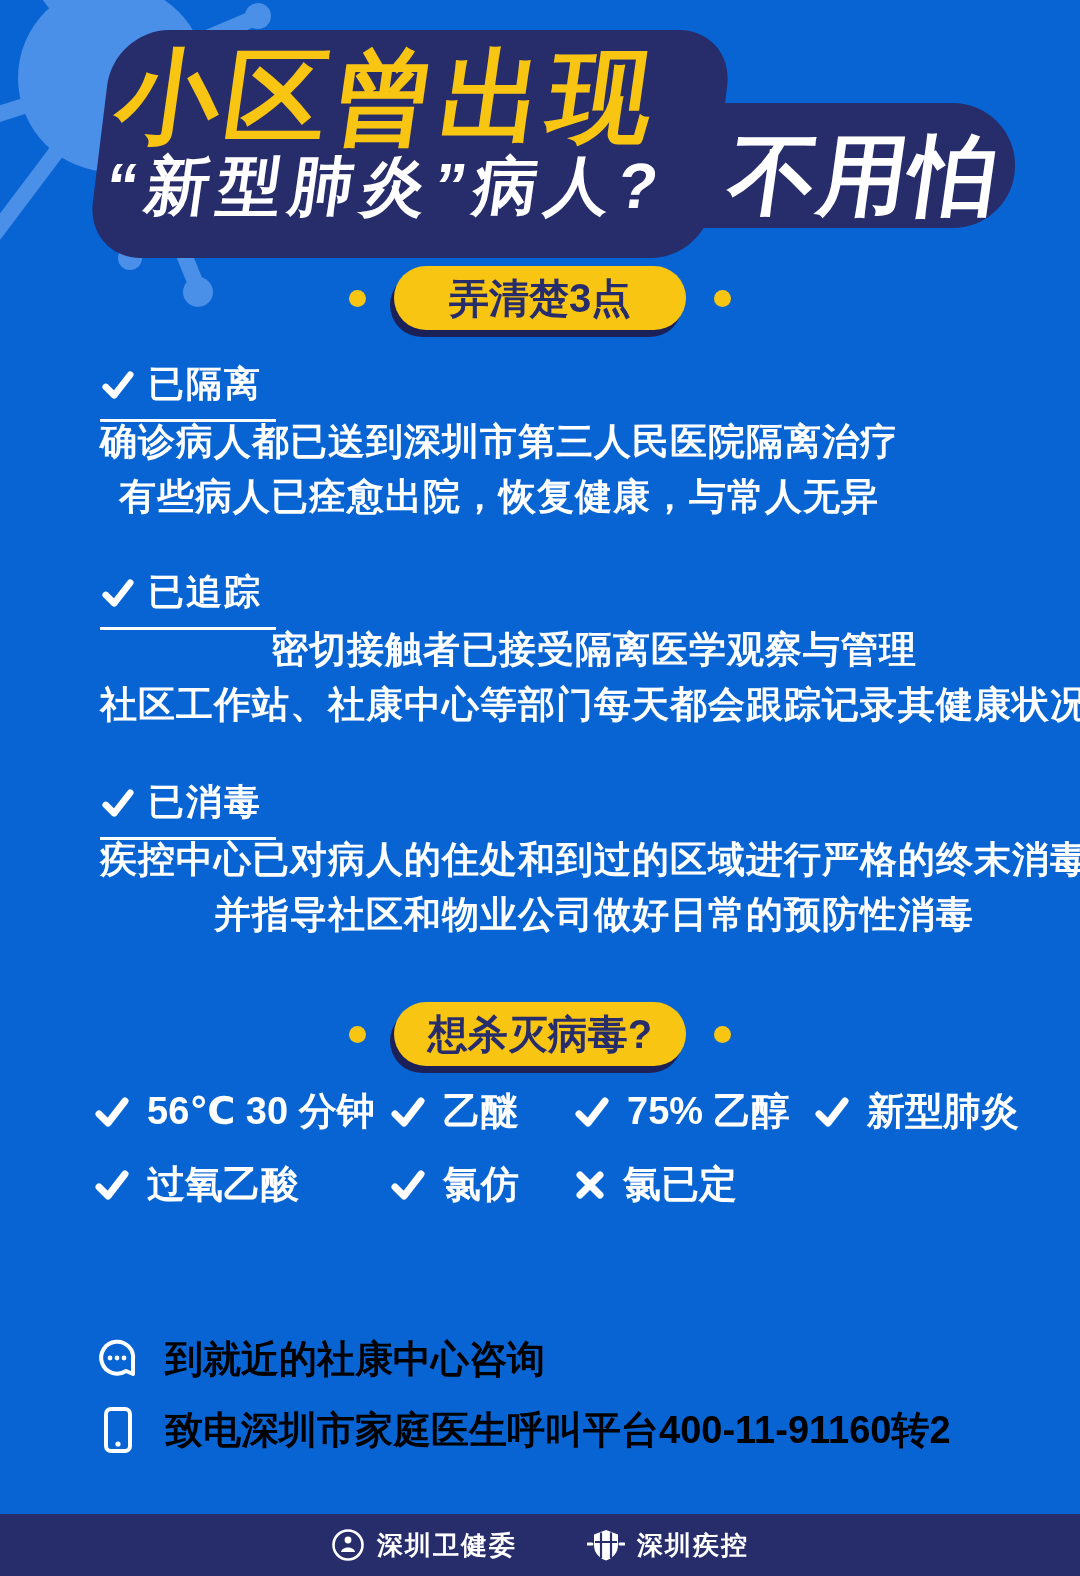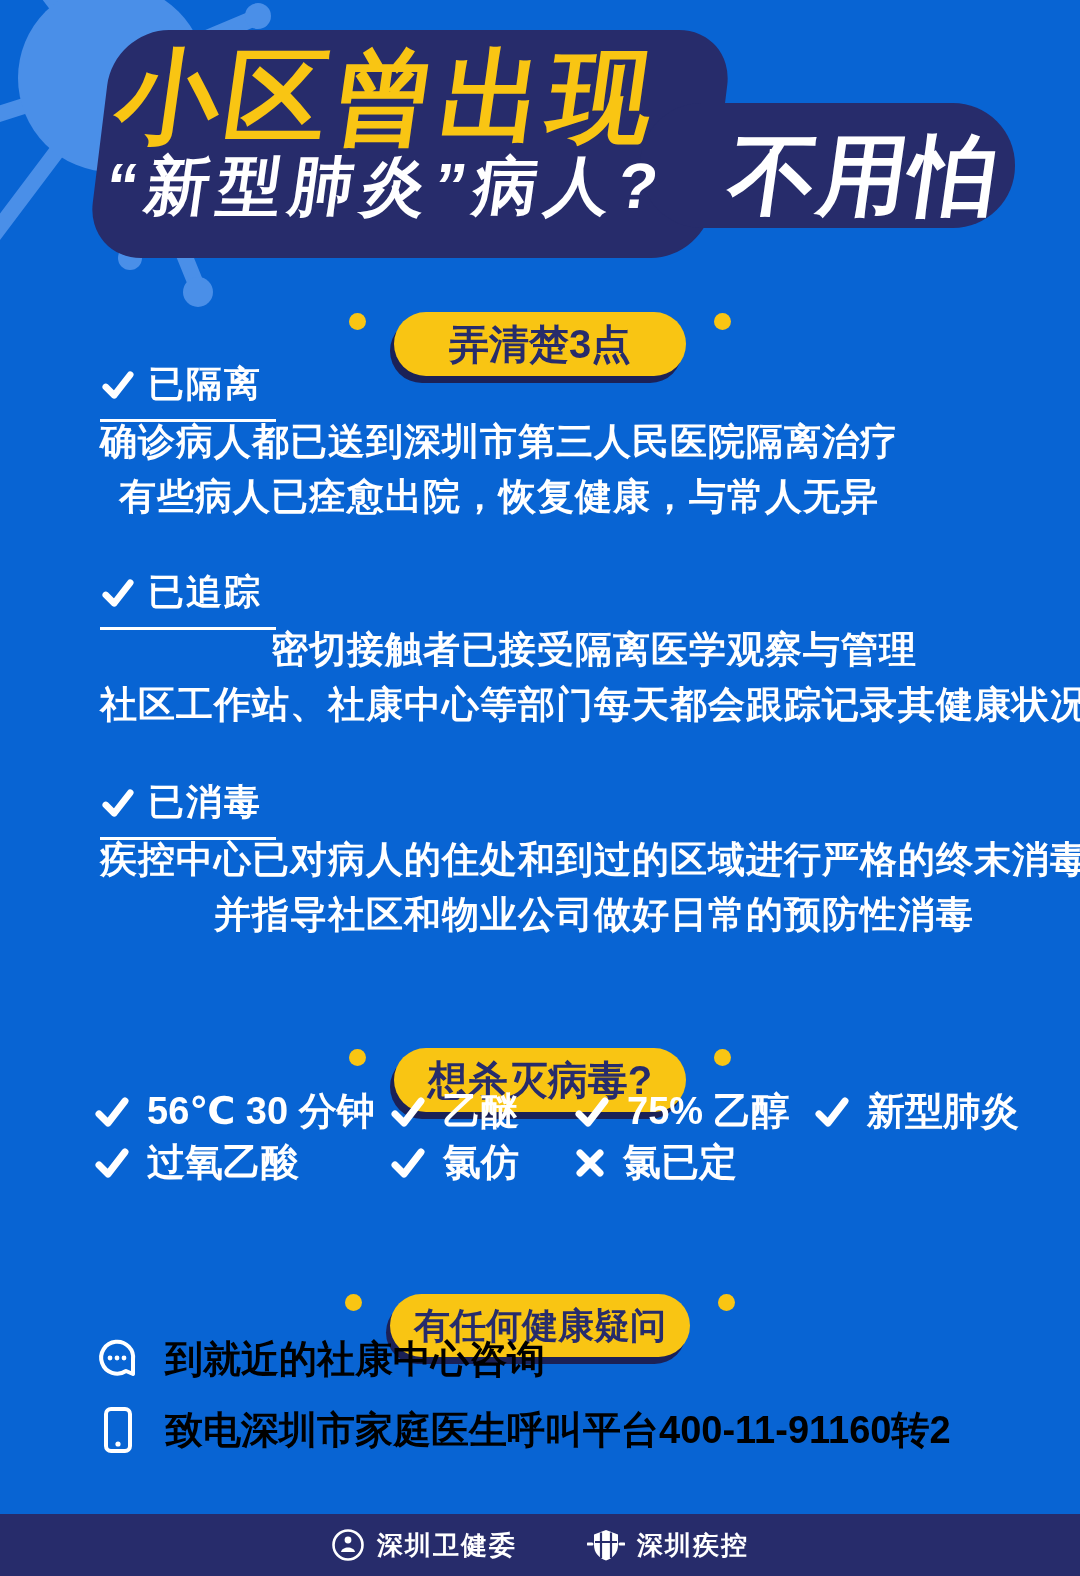--- a/index.html
+++ b/index.html
@@ -18,35 +18,35 @@
   .title{position:absolute;font-weight:bold;white-space:nowrap;transform:skewX(-8deg);line-height:1;}
   .title-1{left:118px;top:46px;font-size:102px;color:#f9c513;letter-spacing:6px;}
   .title-2{left:106px;top:154px;font-size:64px;color:#ffffff;letter-spacing:8px;}
   .title-3{left:730px;top:132px;font-size:88px;color:#ffffff;letter-spacing:2px;}
   
   .pill-row{position:absolute;left:0;width:100%;display:flex;justify-content:center;align-items:center;gap:28px;}
   .pill{
     min-width:292px;box-sizing:border-box;text-align:center;
     background:#f9c513;color:#272c6b;font-weight:bold;font-size:40px;
     padding:9px 28px;border-radius:40px;box-shadow:-4px 7px 0 #1b2157;
-    white-space:nowrap;line-height:1.15;margin-top:46px;
+    white-space:nowrap;line-height:1.15;
   }
   .pill-sm{font-size:36px;padding:11px 24px;}
   .side-dot{width:17px;height:17px;border-radius:50%;background:#f9c513;}
   
   .sec-head{
     position:absolute;left:100px;display:inline-flex;align-items:center;gap:14px;
     color:#fff;font-size:36px;font-weight:bold;letter-spacing:2px;
     padding:0 14px 10px 2px;border-bottom:3px solid #ffffff;
   }
   .sec-body{position:absolute;left:100px;color:#fff;font-size:37px;font-weight:bold;line-height:55px;letter-spacing:1px;white-space:nowrap;text-align:center;}
   
   .kill-grid{
     position:absolute;left:95px;top:1086px;width:930px;
-    display:grid;grid-template-columns:296px 184px 240px 1fr;row-gap:0;
+    display:grid;grid-template-columns:296px 184px 240px 1fr;row-gap:22px;
   }
   .kill-item{display:flex;align-items:center;gap:18px;color:#fff;font-size:38px;font-weight:bold;white-space:nowrap;}
   
   .contacts{position:absolute;left:95px;top:1334px;}
   .contact-row{display:flex;align-items:center;gap:24px;color:#000000;font-size:38px;font-weight:bold;margin-bottom:20px;white-space:nowrap;}
   
   .footer{
     position:absolute;left:0;bottom:0;width:100%;height:62px;background:#272c6b;
     display:flex;justify-content:center;align-items:center;gap:70px;
   }
@@ -167,25 +167,20 @@
       <span>氯仿</span>
     </div>
     <div class="kill-item">
       <svg class="icon" width="30" height="30" viewBox="0 0 30 30">
           <path d="M5 5 L25 25 M25 5 L5 25" fill="none" stroke="#ffffff" stroke-width="7" stroke-linecap="round"></path>
         </svg>
       <span>氯已定</span>
     </div>
   </div>
 
-  <div class="pill-row" style="top:1248px;">
-    <span class="side-dot"></span>
-    <span class="pill pill-sm">有任何健康疑问</span>
-    <span class="side-dot"></span>
-  </div>
 
   <div class="contacts">
     <div class="contact-row">
       <svg class="icon" width="46" height="46" viewBox="0 0 46 46">
         <path d="M38 23 a16 16 0 1 0 -7 11 l7 3 z" fill="none" stroke="#ffffff" stroke-width="4" stroke-linecap="round" stroke-linejoin="round"></path>
         <circle cx="15" cy="21" r="2.4" fill="#ffffff"></circle>
         <circle cx="22" cy="21" r="2.4" fill="#ffffff"></circle>
         <circle cx="29" cy="21" r="2.4" fill="#ffffff"></circle>
       </svg>
       <span>到就近的社康中心咨询</span>

